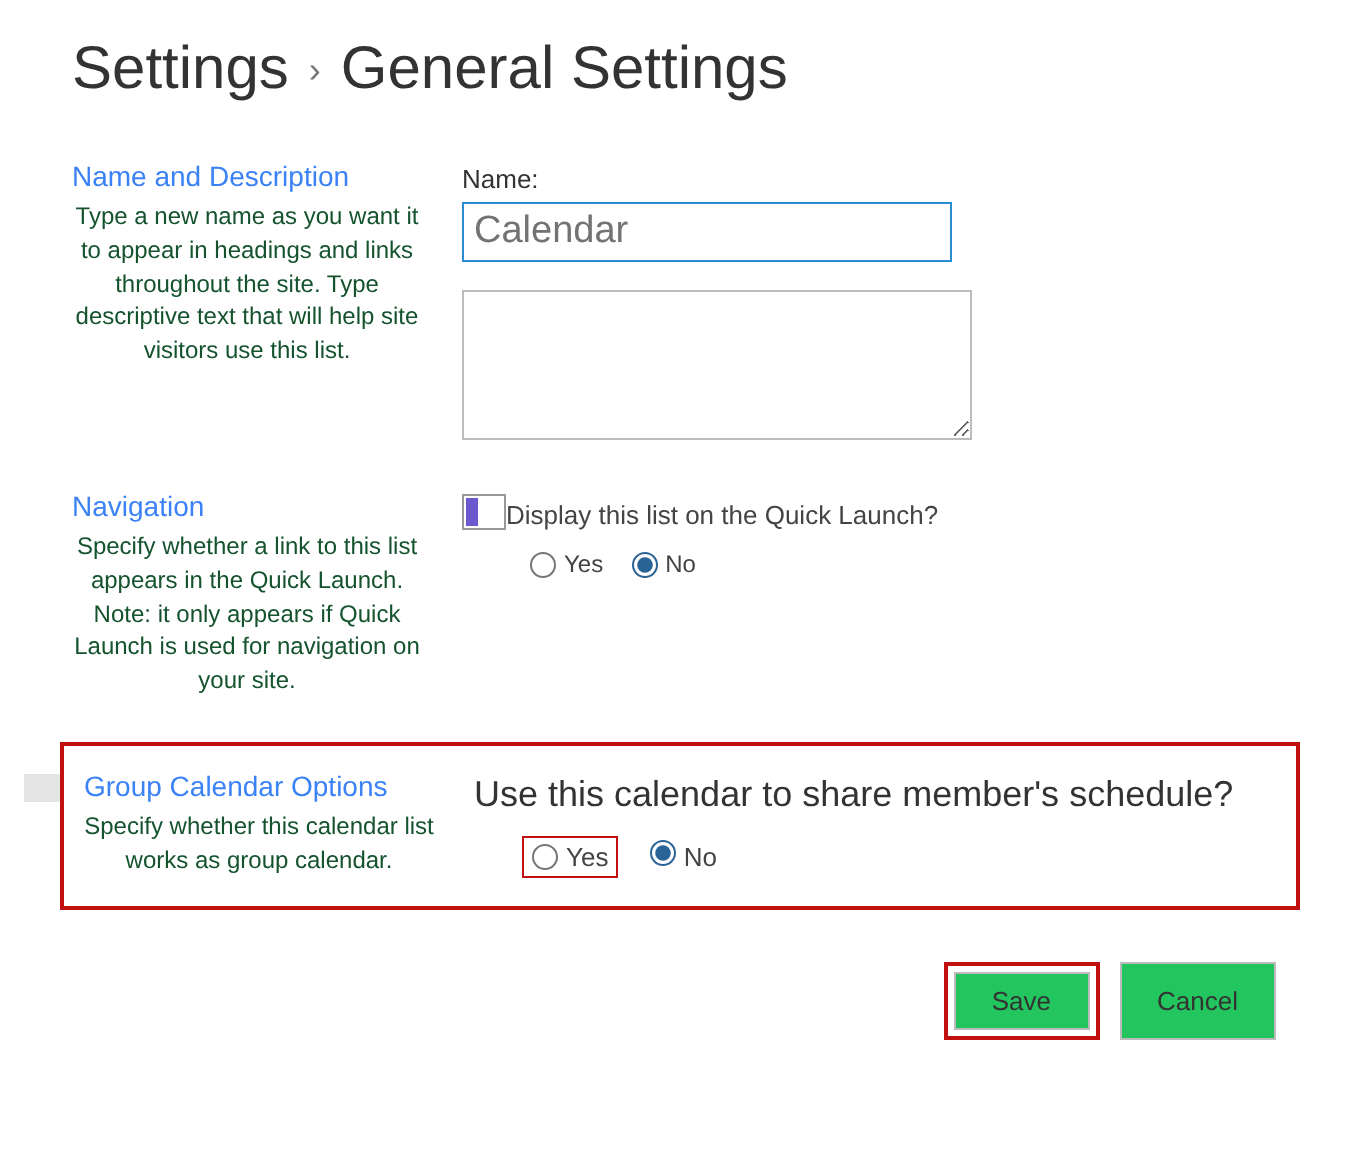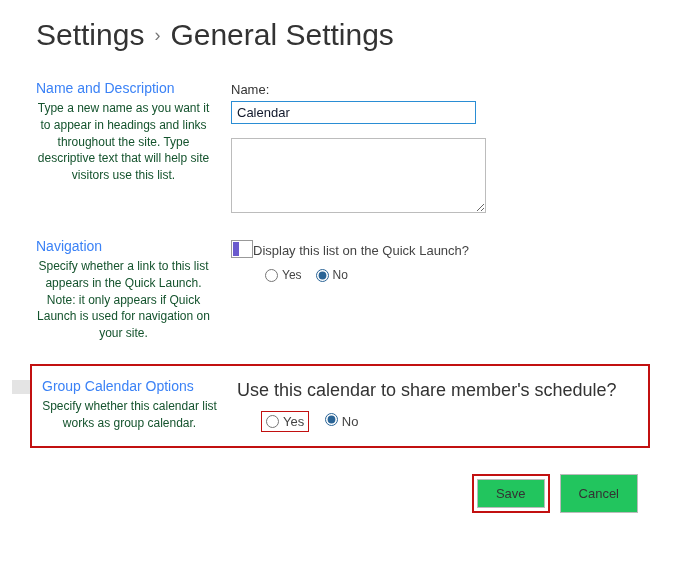--- a/index.html
+++ b/index.html
@@ -64,24 +64,24 @@
   .right label.fld {
     display: block;
     margin-bottom: 4px;
     color: #333;
     font-size: 13px;
   }
   input[type="text"] {
     width: 245px;
     border: 1px solid #2a8dd4;
     padding: 3px 5px;
-    font-size: 13px;
+    font-size: 19px;
     outline: none;
     font-family: inherit;
-    color: #0f172a;
+    color: #737373;
   }
   textarea {
     width: 255px;
     height: 75px;
     border: 1px solid #bcbcbc;
     resize: both;
     padding: 3px 5px;
     font-family: inherit;
     font-size: 13px;
     outline: none;

